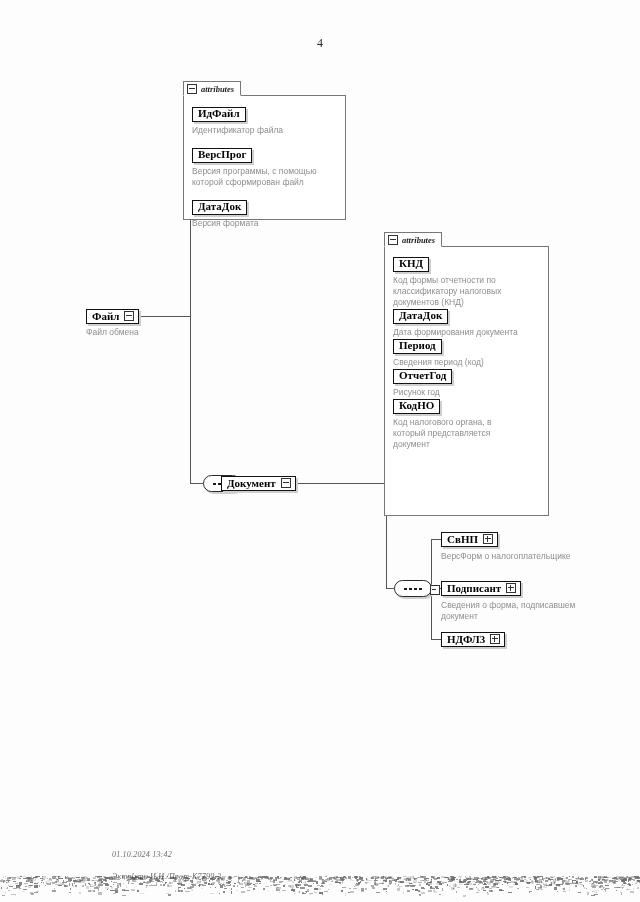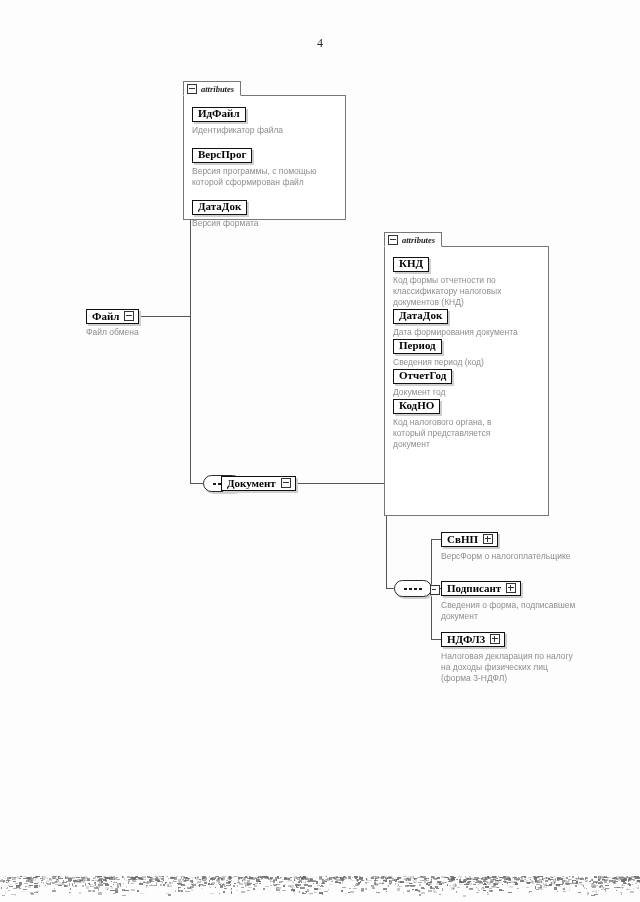--- a/index.html
+++ b/index.html
@@ -228,21 +228,21 @@
         <div class="attr-item" style="top:58px;">
           <div class="attr-box">ДатаДок</div>
           <div class="attr-desc">Дата формирования документа</div>
         </div>
         <div class="attr-item" style="top:88px;">
           <div class="attr-box">Период</div>
           <div class="attr-desc">Сведения период (код)</div>
         </div>
         <div class="attr-item" style="top:118px;">
           <div class="attr-box">ОтчетГод</div>
-          <div class="attr-desc">Документ год</div>
+          <div class="attr-desc">Рисунок год</div>
         </div>
         <div class="attr-item" style="top:148px;">
           <div class="attr-box">КодНО</div>
           <div class="attr-desc">Код налогового органа, в
 который представляется
 документ</div>
         </div>
       </div>
     </div>
 
@@ -287,27 +287,28 @@
       <span class="lbl">Подписант</span>
       <span class="expander plus"></span>
     </div>
     <div class="cap" style="left:441px;top:600px;width:175px;">Сведения о форма, подписавшем
 документ</div>
 
     <div class="node" style="left:441px;top:632px;">
       <span class="lbl">НДФЛ3</span>
       <span class="expander plus"></span>
     </div>
-    <div class="cap" style="left:441px;top:651px;width:180px;">Налоговая декларация по налогу
-на доходы физических лиц
-(форма 3-НДФЛ)</div>
 
   </div>
 
 
+  <div class="footer">
+    <div>01.10.2024 13:42</div>
+    <div>Экmplxmu И.И./Прот-К7799-3</div>
+  </div>
 
   <div class="noise">
       <i style="left:23.4px;top:16.9px;width:3.8px;height:1.4px;opacity:0.73"></i>
       <i style="left:532.8px;top:5.6px;width:2.5px;height:1.0px;opacity:0.18"></i>
       <i style="left:303.9px;top:6.6px;width:2.6px;height:0.9px;opacity:0.36"></i>
       <i style="left:161.7px;top:4.9px;width:2.0px;height:1.9px;opacity:0.25"></i>
       <i style="left:483.3px;top:18.1px;width:2.3px;height:1.4px;opacity:0.88"></i>
       <i style="left:96.5px;top:8.1px;width:4.3px;height:2.0px;opacity:0.33"></i>
       <i style="left:231.4px;top:4.8px;width:2.8px;height:1.3px;opacity:0.31"></i>
       <i style="left:258.8px;top:10.9px;width:2.1px;height:1.0px;opacity:0.69"></i>

